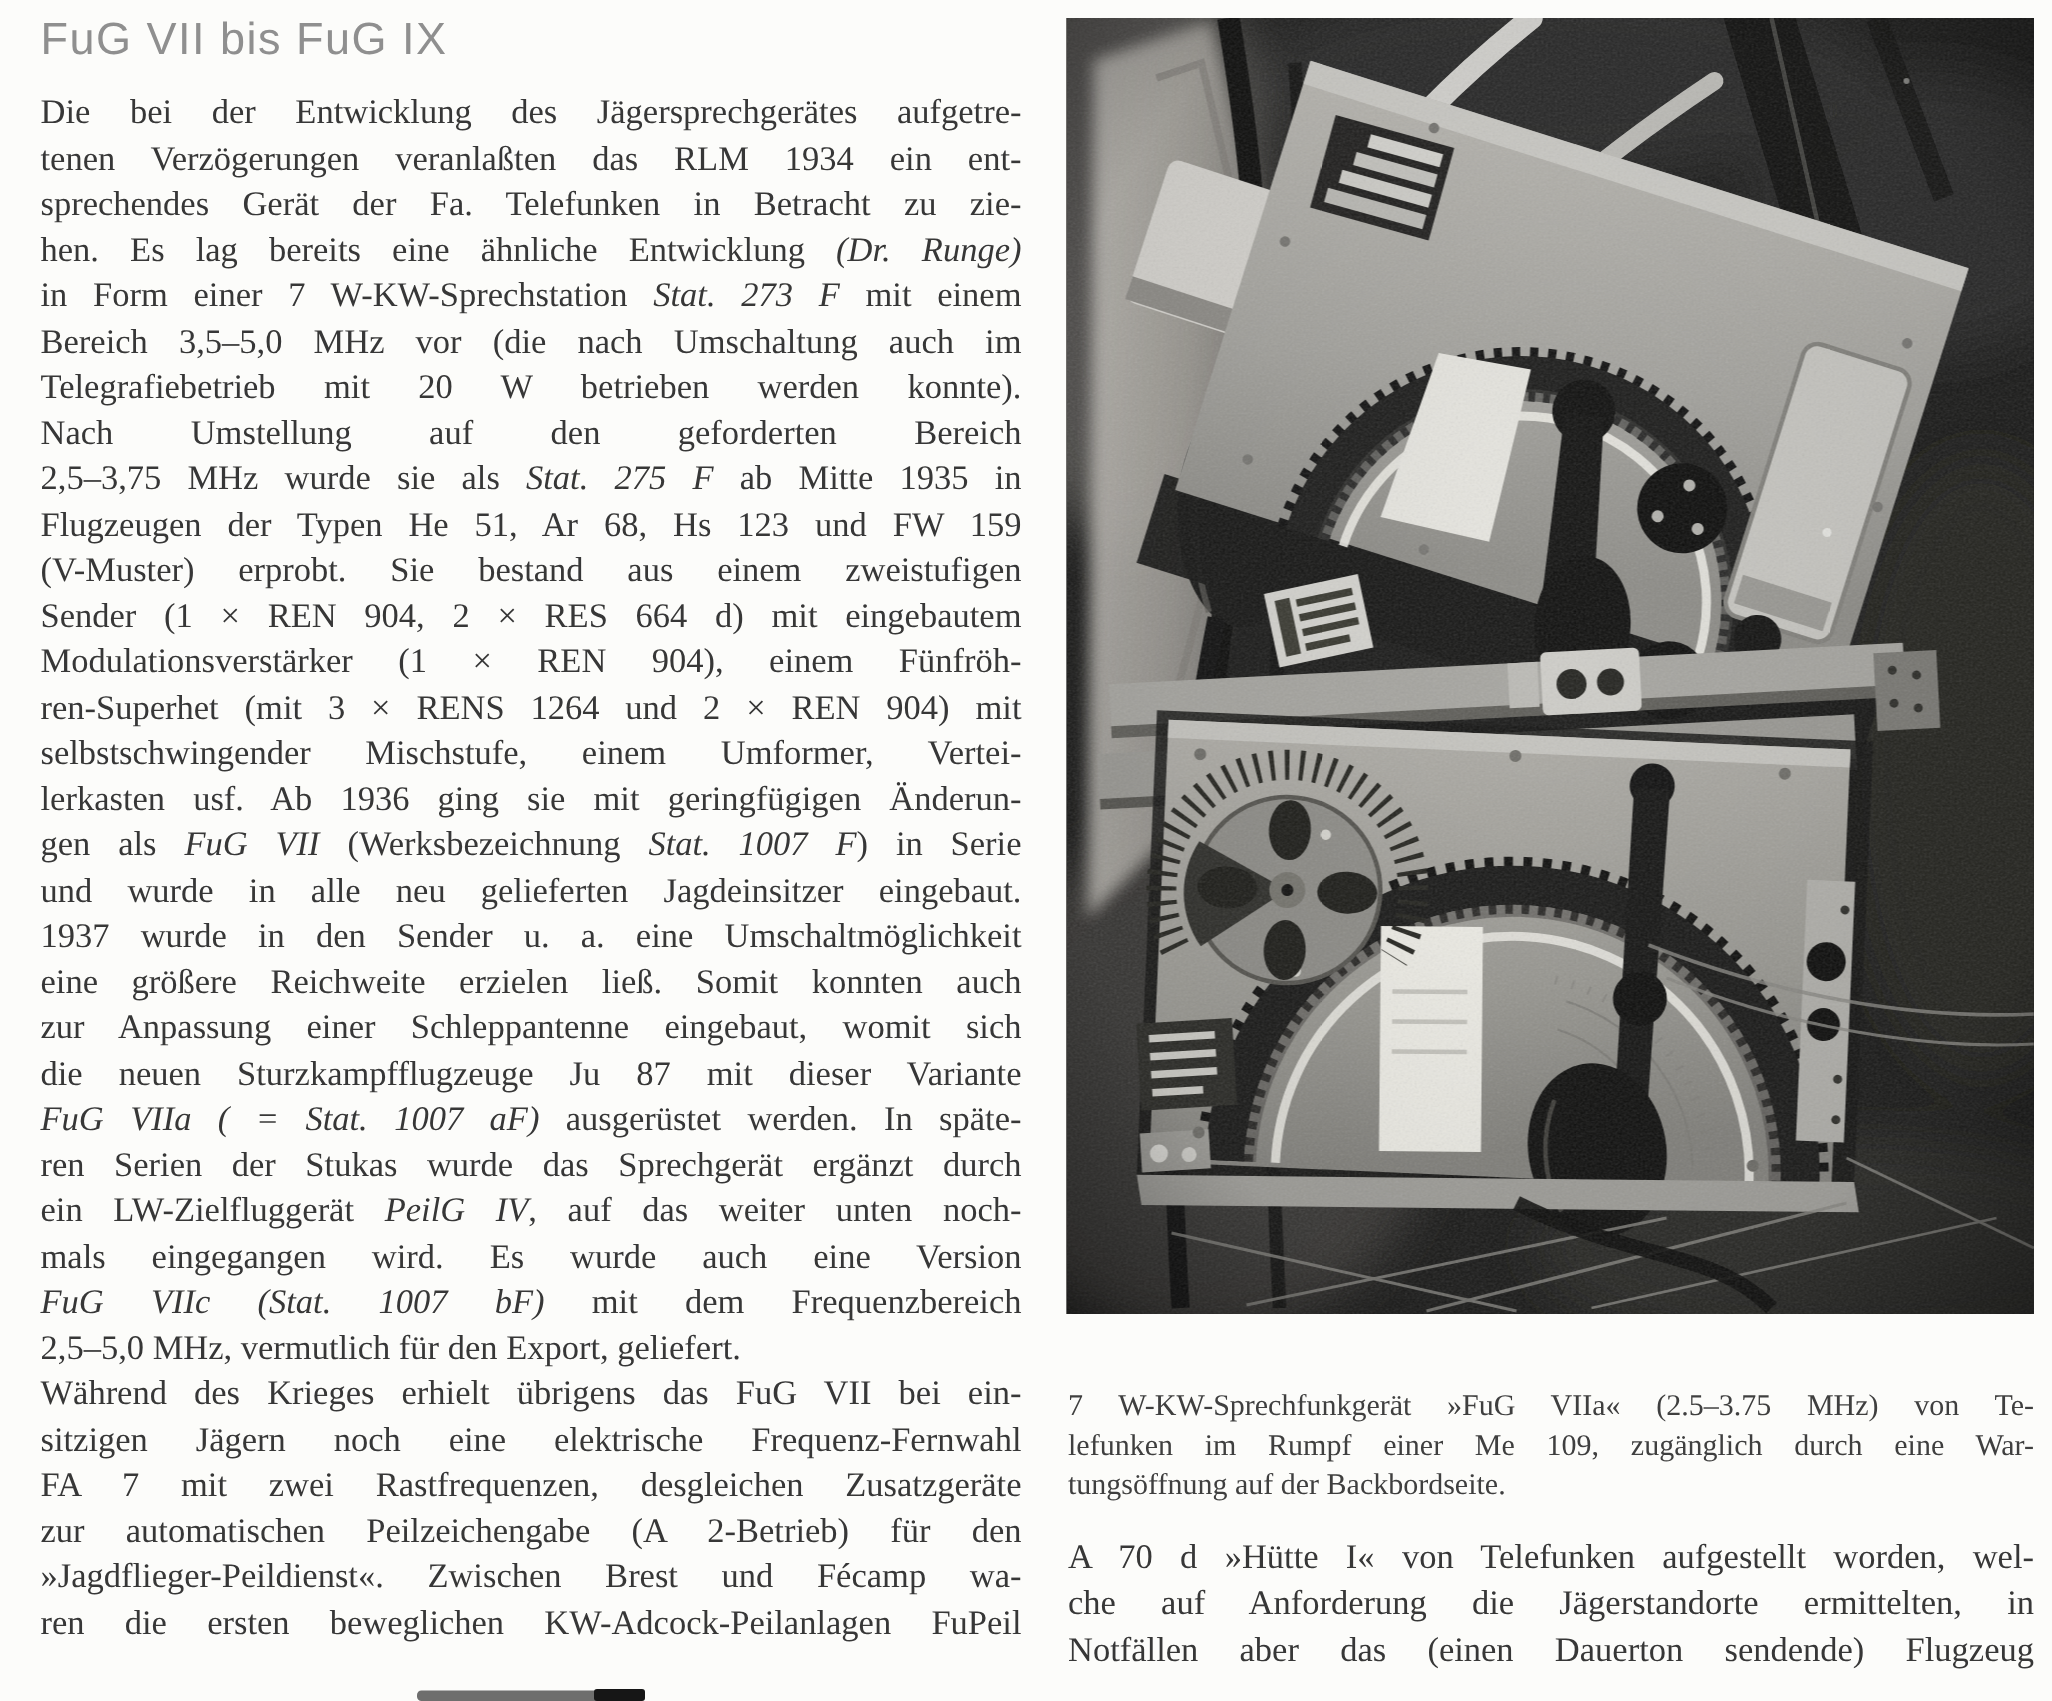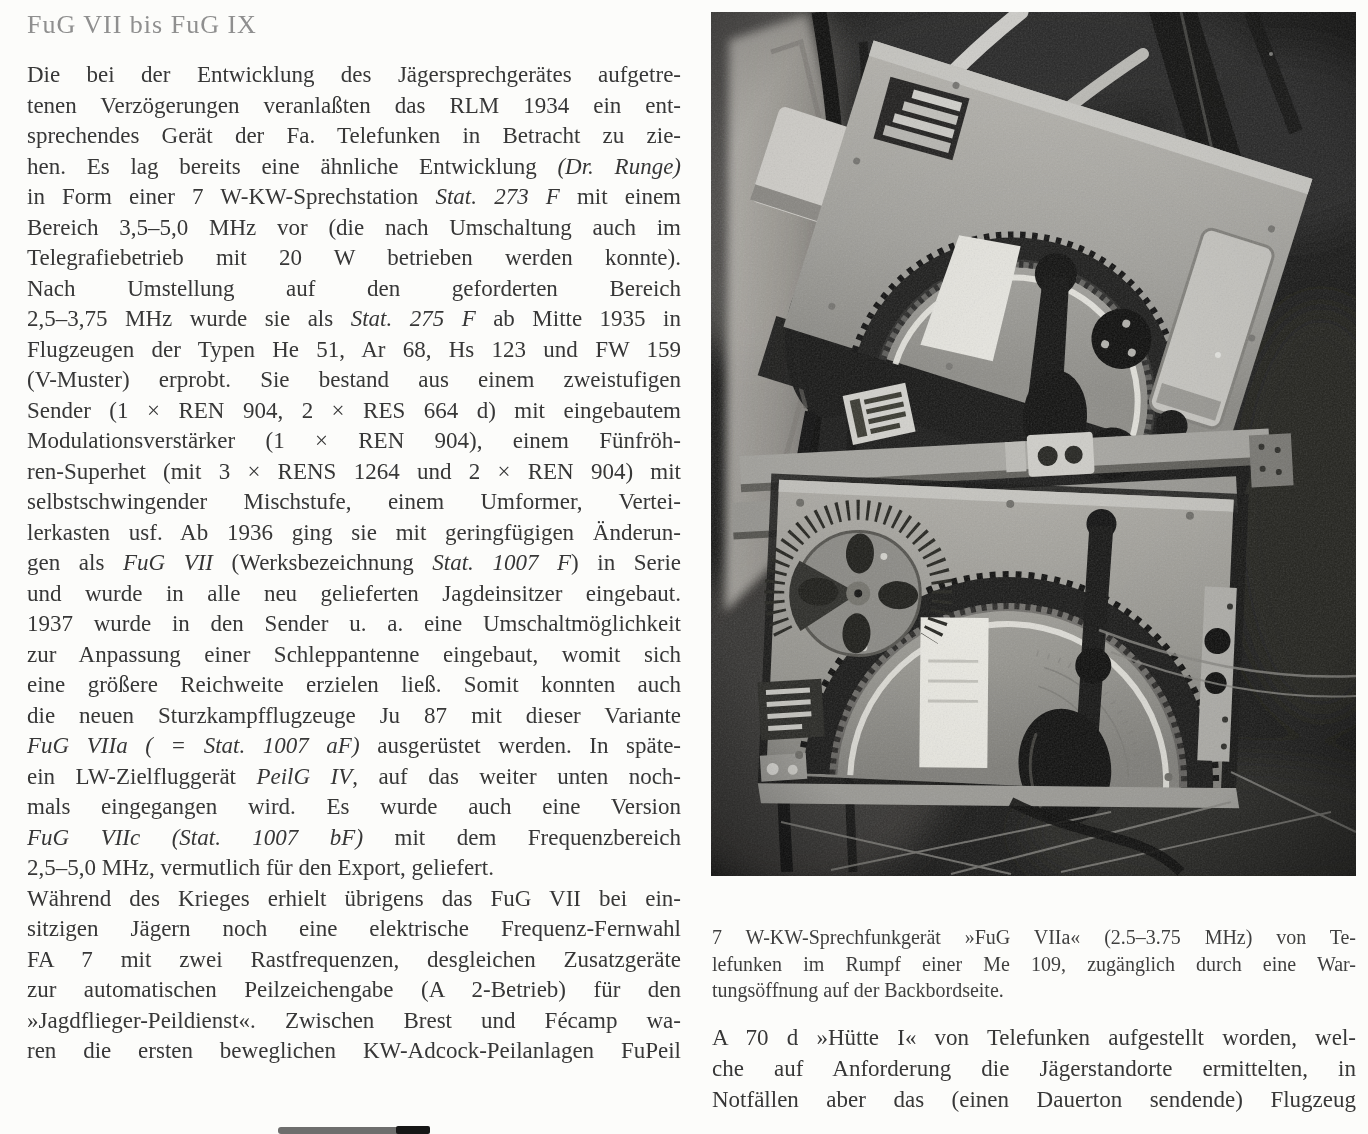--- a/index.html
+++ b/index.html
@@ -5,22 +5,22 @@
   html,body{margin:0;padding:0;}
   body{
     width:1368px;height:1134px;position:relative;overflow:hidden;
     background:#fcfcfa;
     font-family:"Liberation Serif", serif;
     color:#373737;
   }
   .page{position:absolute;inset:0;}
   .heading{
     position:absolute;left:27px;top:10px;
-    font-family:Liberation Serif, serif;
-    font-weight:400;font-size:26px;letter-spacing:1px;
+    font-family:Liberation Sans, sans-serif;
+    font-weight:400;font-size:30px;letter-spacing:1px;
     color:#8f8f8f;
   }
   .bodycol{
     position:absolute;left:27px;top:60px;width:654px;
     font-size:23px;line-height:30.5px;
   }
   .bodycol .tline, .cap .tline, .col2 .tline{
     display:block;text-align:justify;text-align-last:justify;
     white-space:normal;
   }
@@ -68,24 +68,25 @@
       <div class="tline"><span>Flugzeugen der Typen He 51, Ar 68, Hs 123 und FW 159</span></div>
       <div class="tline"><span>(V-Muster) erprobt. Sie bestand aus einem zweistufigen</span></div>
       <div class="tline"><span>Sender (1 × REN 904, 2 × RES 664 d) mit eingebautem</span></div>
       <div class="tline"><span>Modulationsverstärker (1 × REN 904), einem Fünfröh-</span></div>
       <div class="tline"><span>ren-Superhet (mit 3 × RENS 1264 und 2 × REN 904) mit</span></div>
       <div class="tline"><span>selbstschwingender Mischstufe, einem Umformer, Vertei-</span></div>
       <div class="tline"><span>lerkasten usf. Ab 1936 ging sie mit geringfügigen Änderun-</span></div>
       <div class="tline"><span>gen als </span><i>FuG VII</i><span> (Werksbezeichnung </span><i>Stat. 1007 F</i><span>) in Serie</span></div>
       <div class="tline"><span>und wurde in alle neu gelieferten Jagdeinsitzer eingebaut.</span></div>
       <div class="tline"><span>1937 wurde in den Sender u. a. eine Umschaltmöglichkeit</span></div>
+      <div class="tline"><span>eine größere Reichweite erzielen ließ. Somit konnten auch</span></div>
       <div class="tline"><span>zur Anpassung einer Schleppantenne eingebaut, womit sich</span></div>
-      <div class="tline"><span>eine größere Reichweite erzielen ließ. Somit konnten auch</span></div>
       <div class="tline"><span>die neuen Sturzkampfflugzeuge Ju 87 mit dieser Variante</span></div>
       <div class="tline"><span></span><i>FuG VIIa ( = Stat. 1007 aF)</i><span> ausgerüstet werden. In späte-</span></div>
+      <div class="tline"><span>ren Serien der Stukas wurde das Sprechgerät ergänzt durch</span></div>
       <div class="tline"><span>ein LW-Zielfluggerät </span><i>PeilG IV</i><span>, auf das weiter unten noch-</span></div>
       <div class="tline"><span>mals eingegangen wird. Es wurde auch eine Version</span></div>
       <div class="tline"><span></span><i>FuG VIIc (Stat. 1007 bF)</i><span> mit dem Frequenzbereich</span></div>
       <div class="tline pend"><span>2,5–5,0 MHz, vermutlich für den Export, geliefert.</span></div>
       <div class="tline"><span>Während des Krieges erhielt übrigens das FuG VII bei ein-</span></div>
       <div class="tline"><span>sitzigen Jägern noch eine elektrische Frequenz-Fernwahl</span></div>
       <div class="tline"><span>FA 7 mit zwei Rastfrequenzen, desgleichen Zusatzgeräte</span></div>
       <div class="tline"><span>zur automatischen Peilzeichengabe (A 2-Betrieb) für den</span></div>
       <div class="tline"><span>»Jagdflieger-Peildienst«. Zwischen Brest und Fécamp wa-</span></div>
       <div class="tline"><span>ren die ersten beweglichen KW-Adcock-Peilanlagen FuPeil</span></div>

